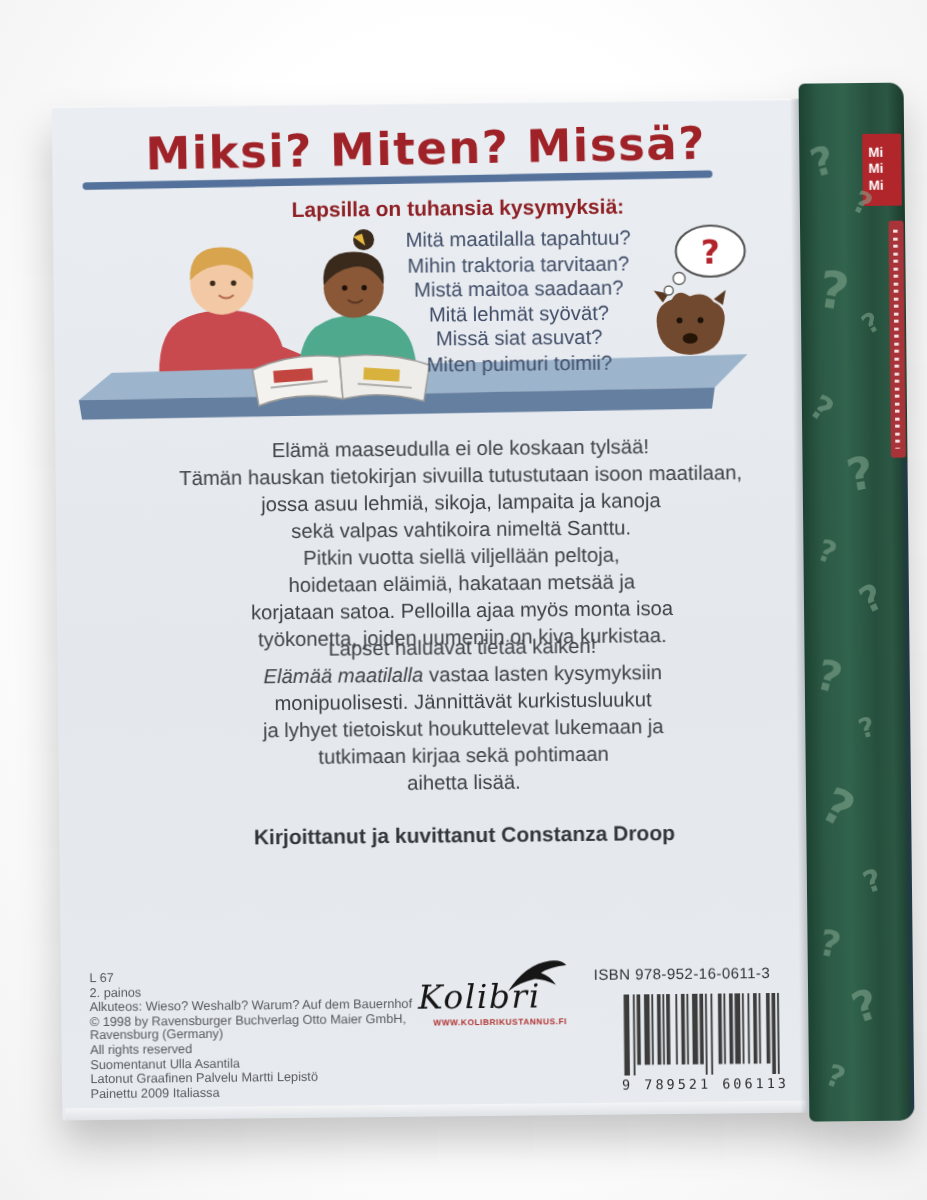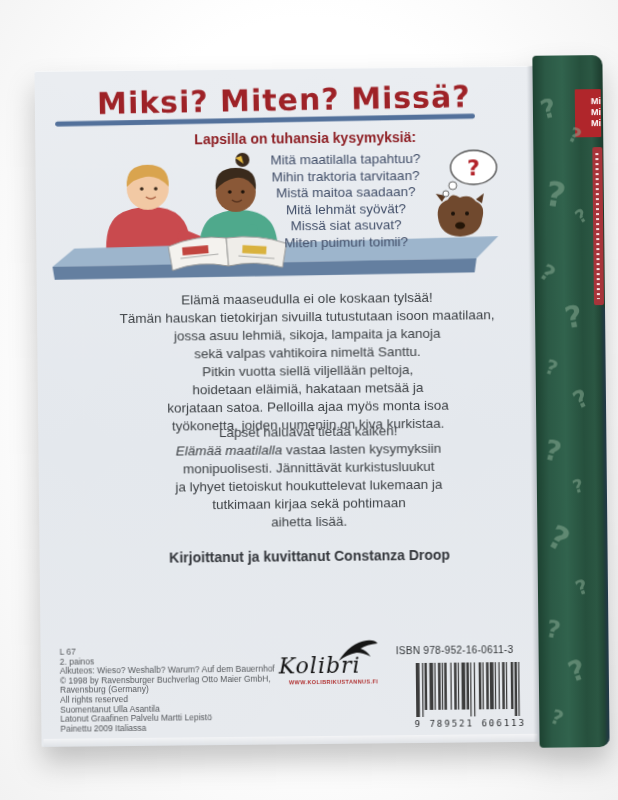--- a/index.html
+++ b/index.html
@@ -32,21 +32,20 @@
   .hinge{
     position:absolute;left:492px;top:10px;width:10px;height:676px;
     background:linear-gradient(90deg,rgba(0,0,0,0) 0%,rgba(60,70,80,.25) 60%,rgba(20,40,30,.5) 100%);
   }
   .qmark{position:absolute;color:rgba(135,170,145,.55);font-weight:bold;font-family:"DejaVu Sans",sans-serif;line-height:1;}
   .spine-label{
     position:absolute;right:2px;top:34px;width:26px;height:48px;
     background:#b0262b;color:#fff;overflow:hidden;
     font-size:9px;font-weight:bold;line-height:11px;padding:7px 0 0 4px;box-sizing:border-box;
     border-radius:1px;
-    text-align:right;
   }
   .spine-stripe{
     position:absolute;right:1px;top:92px;width:10px;height:158px;
     background:#a8343a;
     border-radius:2px;
   }
   .spine-stripe::after{
     content:"";position:absolute;left:3px;top:6px;width:3px;height:146px;
     background:repeating-linear-gradient(180deg,rgba(255,255,255,.85) 0 2px,rgba(168,52,58,0) 2px 5px);
   }

